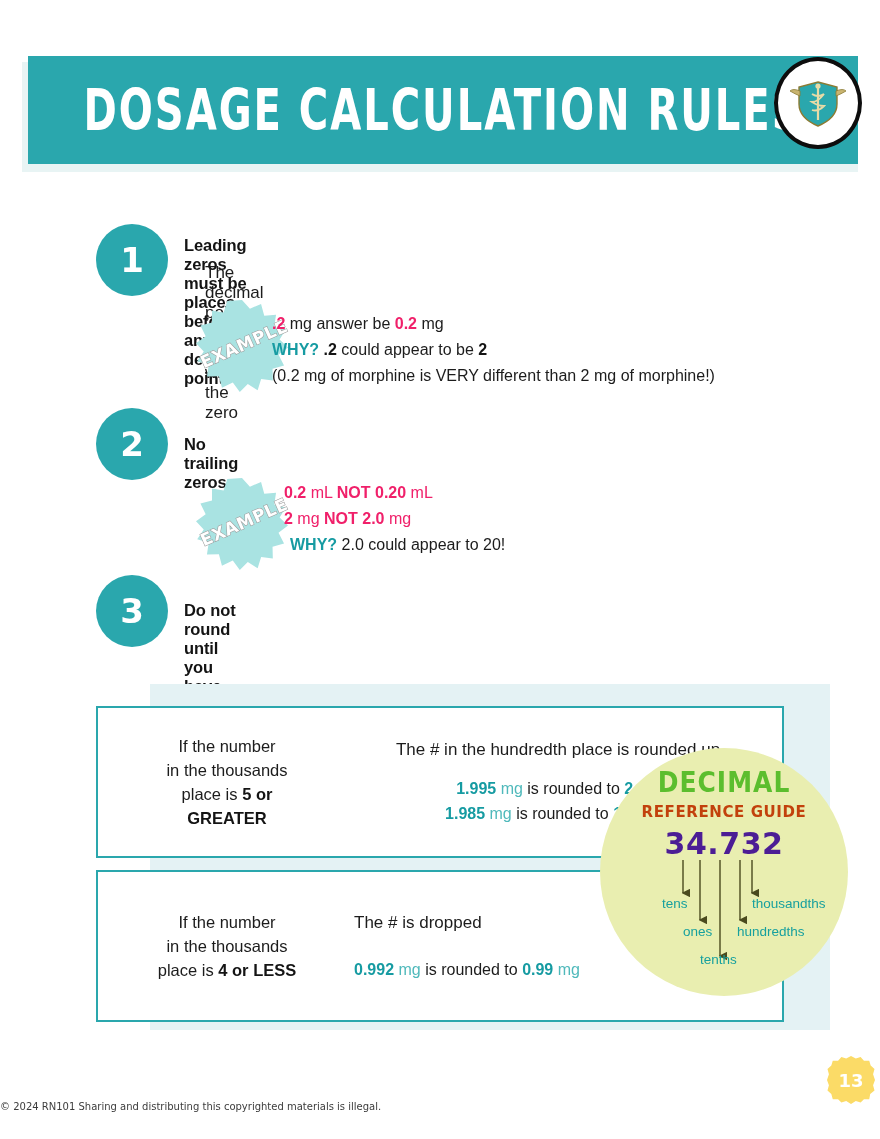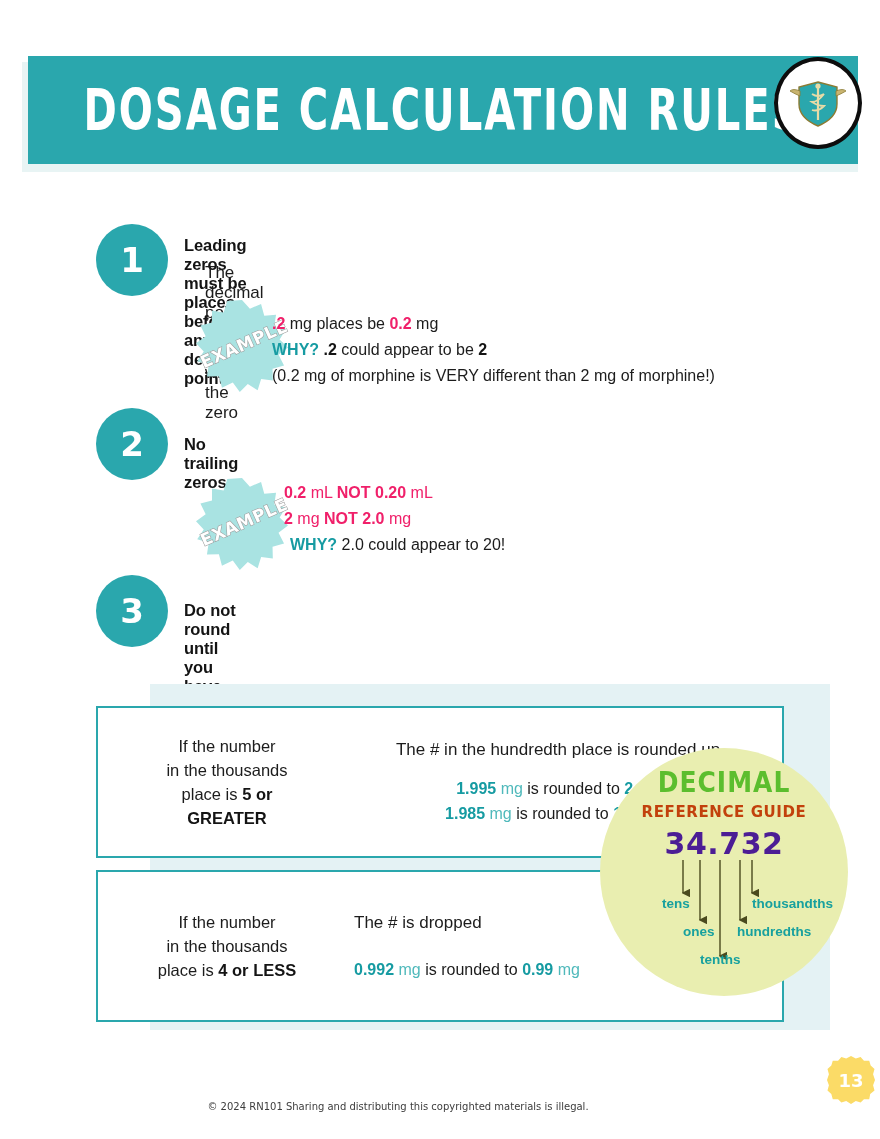--- a/index.html
+++ b/index.html
@@ -141,29 +141,29 @@
     font-family: "DejaVu Sans", sans-serif;
     font-size: 15px; font-weight: bold; color: #c2410c; letter-spacing: 0.6px;
   }
   .dg-number {
     position: absolute; left: 0; top: 78px; width: 248px; text-align: center;
     font-family: "DejaVu Sans", sans-serif;
     font-size: 30px; font-weight: bold; color: #4c1d95; letter-spacing: 0.5px;
   }
   .dg-label {
     position: absolute;
-    font-size: 13.5px; font-weight: bold; color: #17a09e;
+    font-size: 13.5px; font-weight: normal; color: #17a09e;
     white-space: nowrap;
   }
   .dg-arrow { position: absolute; }
 
   
   .footer-text {
     position: absolute; left: 0; top: 1101px; width: 796px;
-    text-align: center;
+    text-align: left;
     font-family: "DejaVu Sans", sans-serif;
     font-size: 10px; color: #3c3c3c;
   }
   .page-badge {
     position: absolute; left: 827px; top: 1056px;
     width: 48px; height: 48px;
     background: #fbdb67;
     display: flex; align-items: center; justify-content: center;
     color: #ffffff;
     font-family: "DejaVu Sans", sans-serif;
@@ -201,21 +201,21 @@
 <div class="rule">
   <div class="num-circle" style="left:96px; top:224px;">1</div>
   <div class="rule-head" style="position:absolute; left:184px; top:236px;">Leading zeros must be places before any decimal point.</div>
   <div class="rule-sub" style="position:absolute; left:205px; top:263px;">The decimal point may be missed without the zero</div>
 
   <div class="burst" style="left:196px; top:300px;">
     <div class="star"></div>
     <div class="burst-label">EXAMPLE</div>
   </div>
   <div style="position:absolute; left:272px; top:311px;">
-    <div class="ex-line"><span class="pink">.2</span><span> mg places be </span><span class="pink">0.2</span><span> mg</span></div>
+    <div class="ex-line"><span class="pink">.2</span><span> mg answer be </span><span class="pink">0.2</span><span> mg</span></div>
     <div class="ex-line"><span class="teal-b">WHY?</span><span> </span><span class="bold">.2</span><span> could appear to be </span><span class="bold">2</span></div>
     <div class="ex-line"><span>(0.2 mg of morphine is VERY different than 2 mg of morphine!)</span></div>
   </div>
 </div>
 
 <div class="rule">
   <div class="num-circle" style="left:96px; top:408px;">2</div>
   <div class="rule-head" style="position:absolute; left:184px; top:435px;">No trailing zeros.</div>
 
   <div class="burst" style="left:196px; top:478px;">

